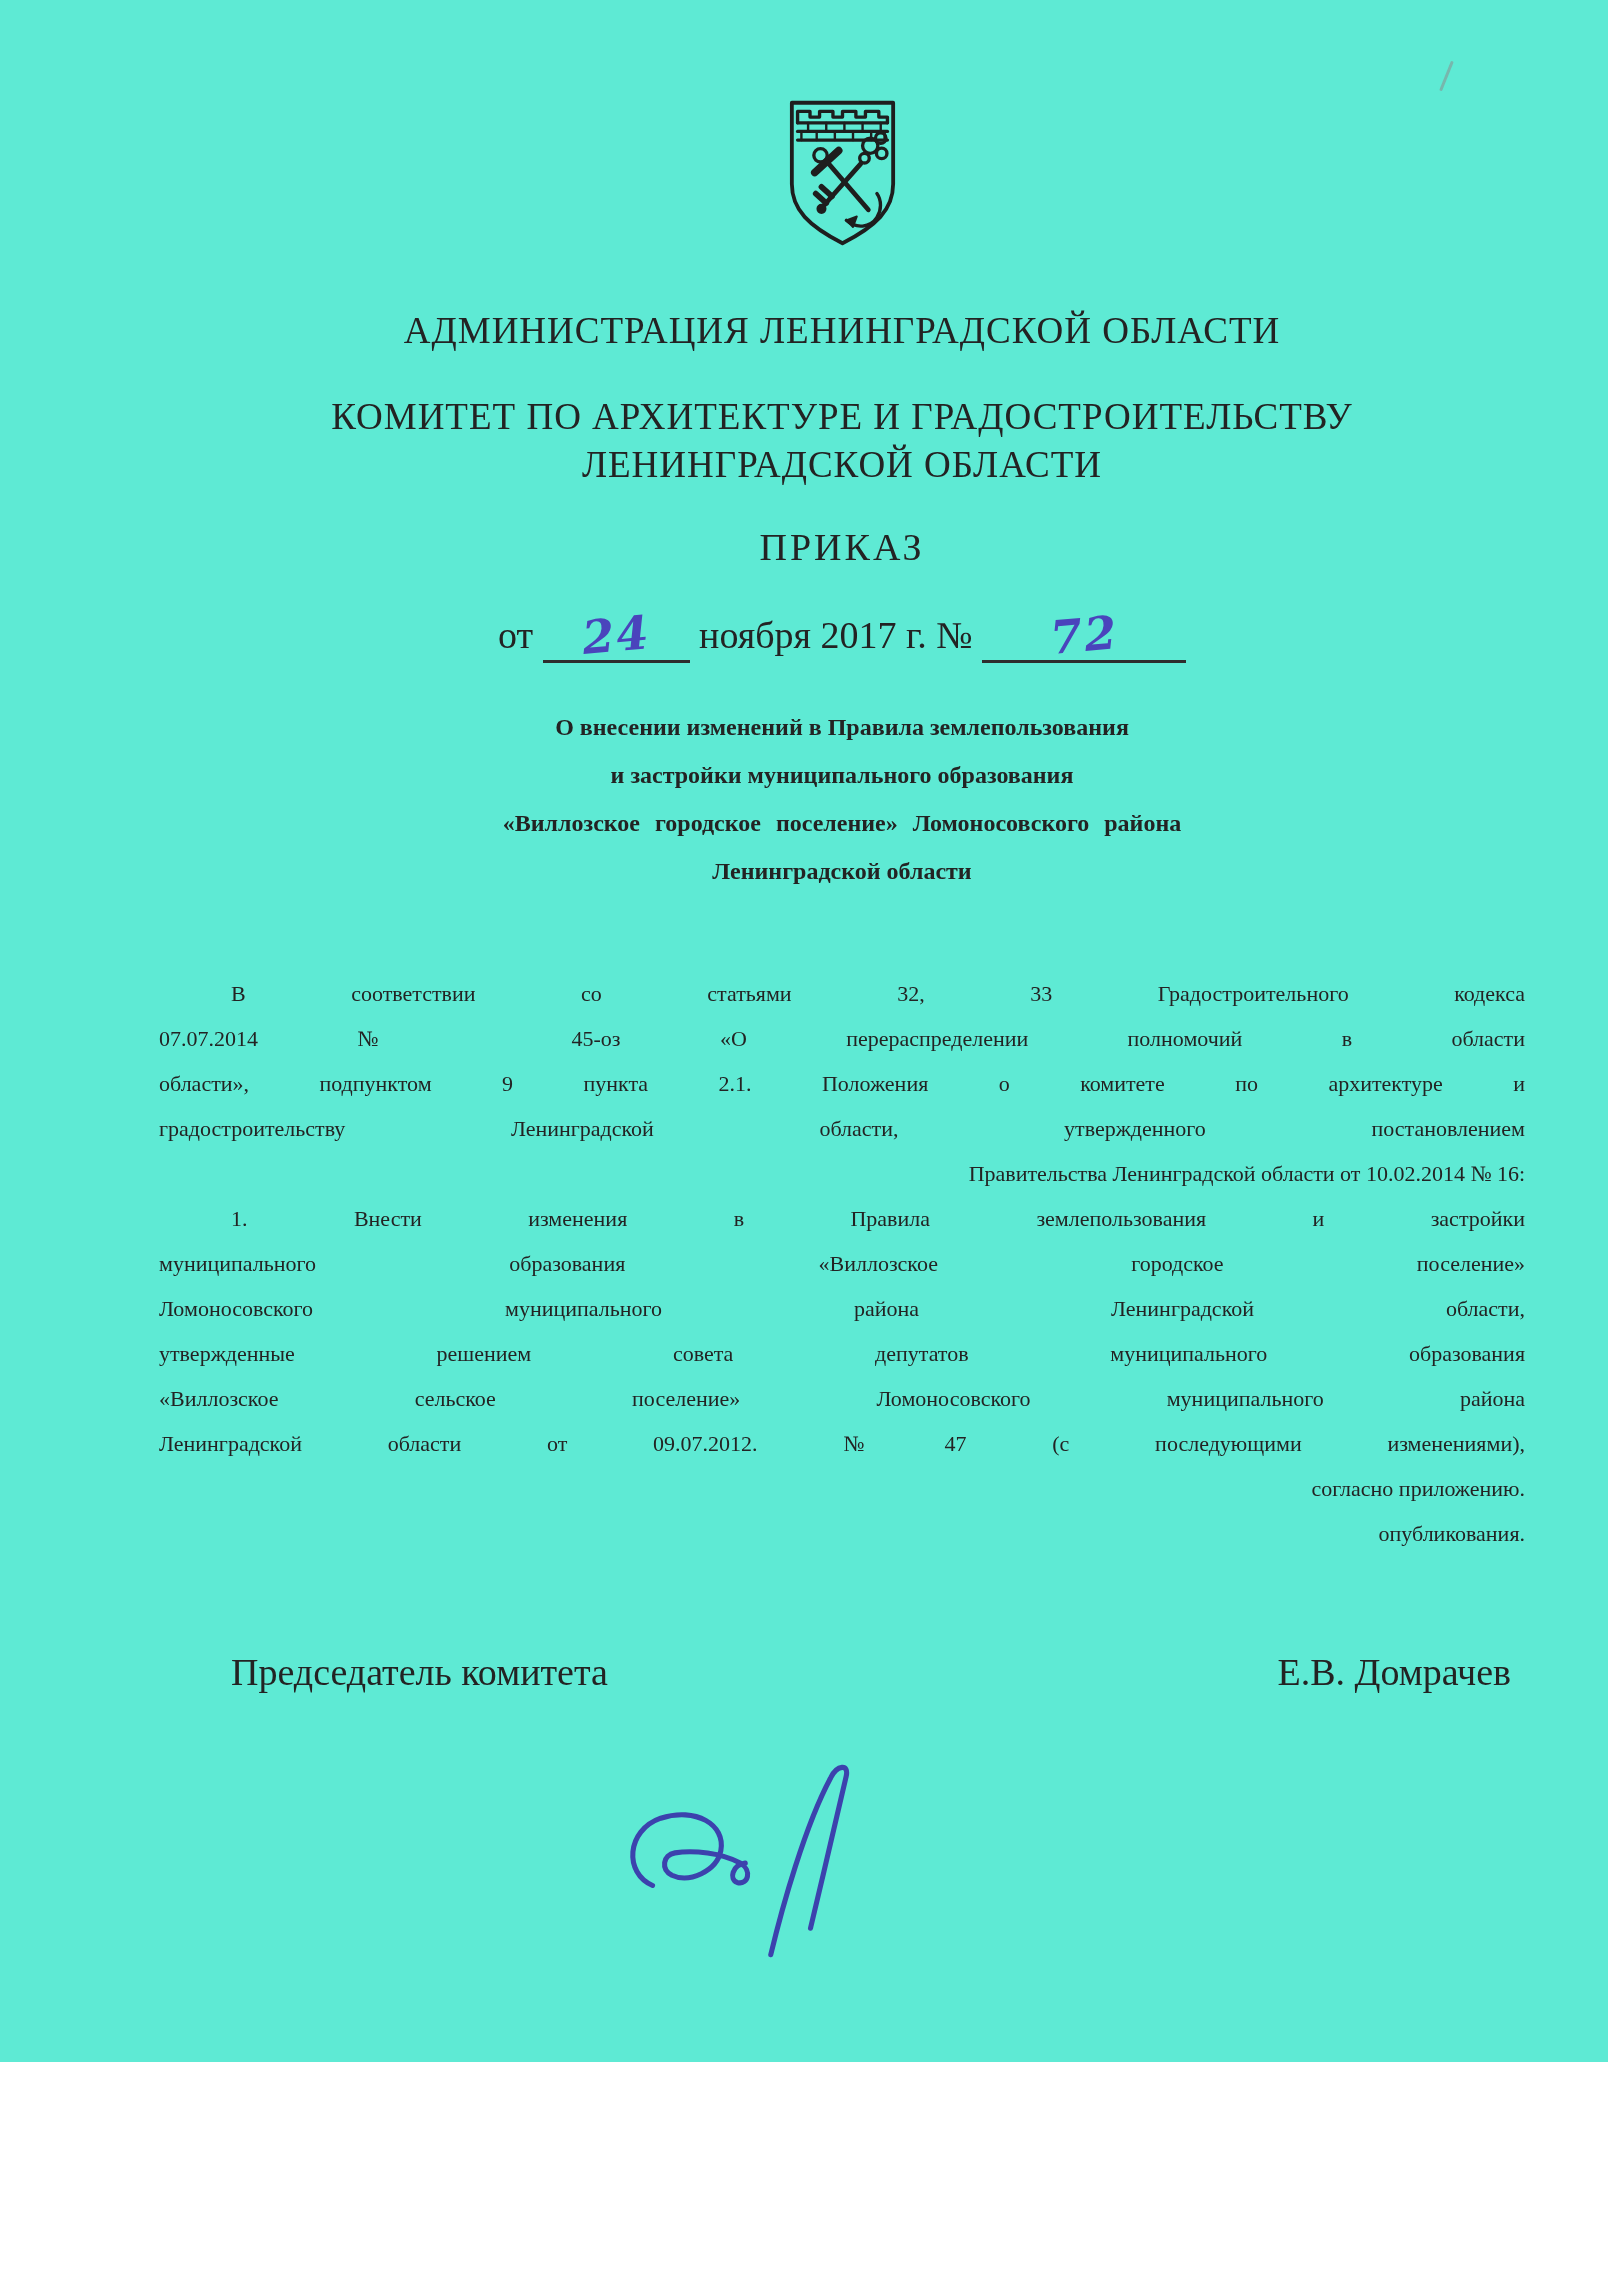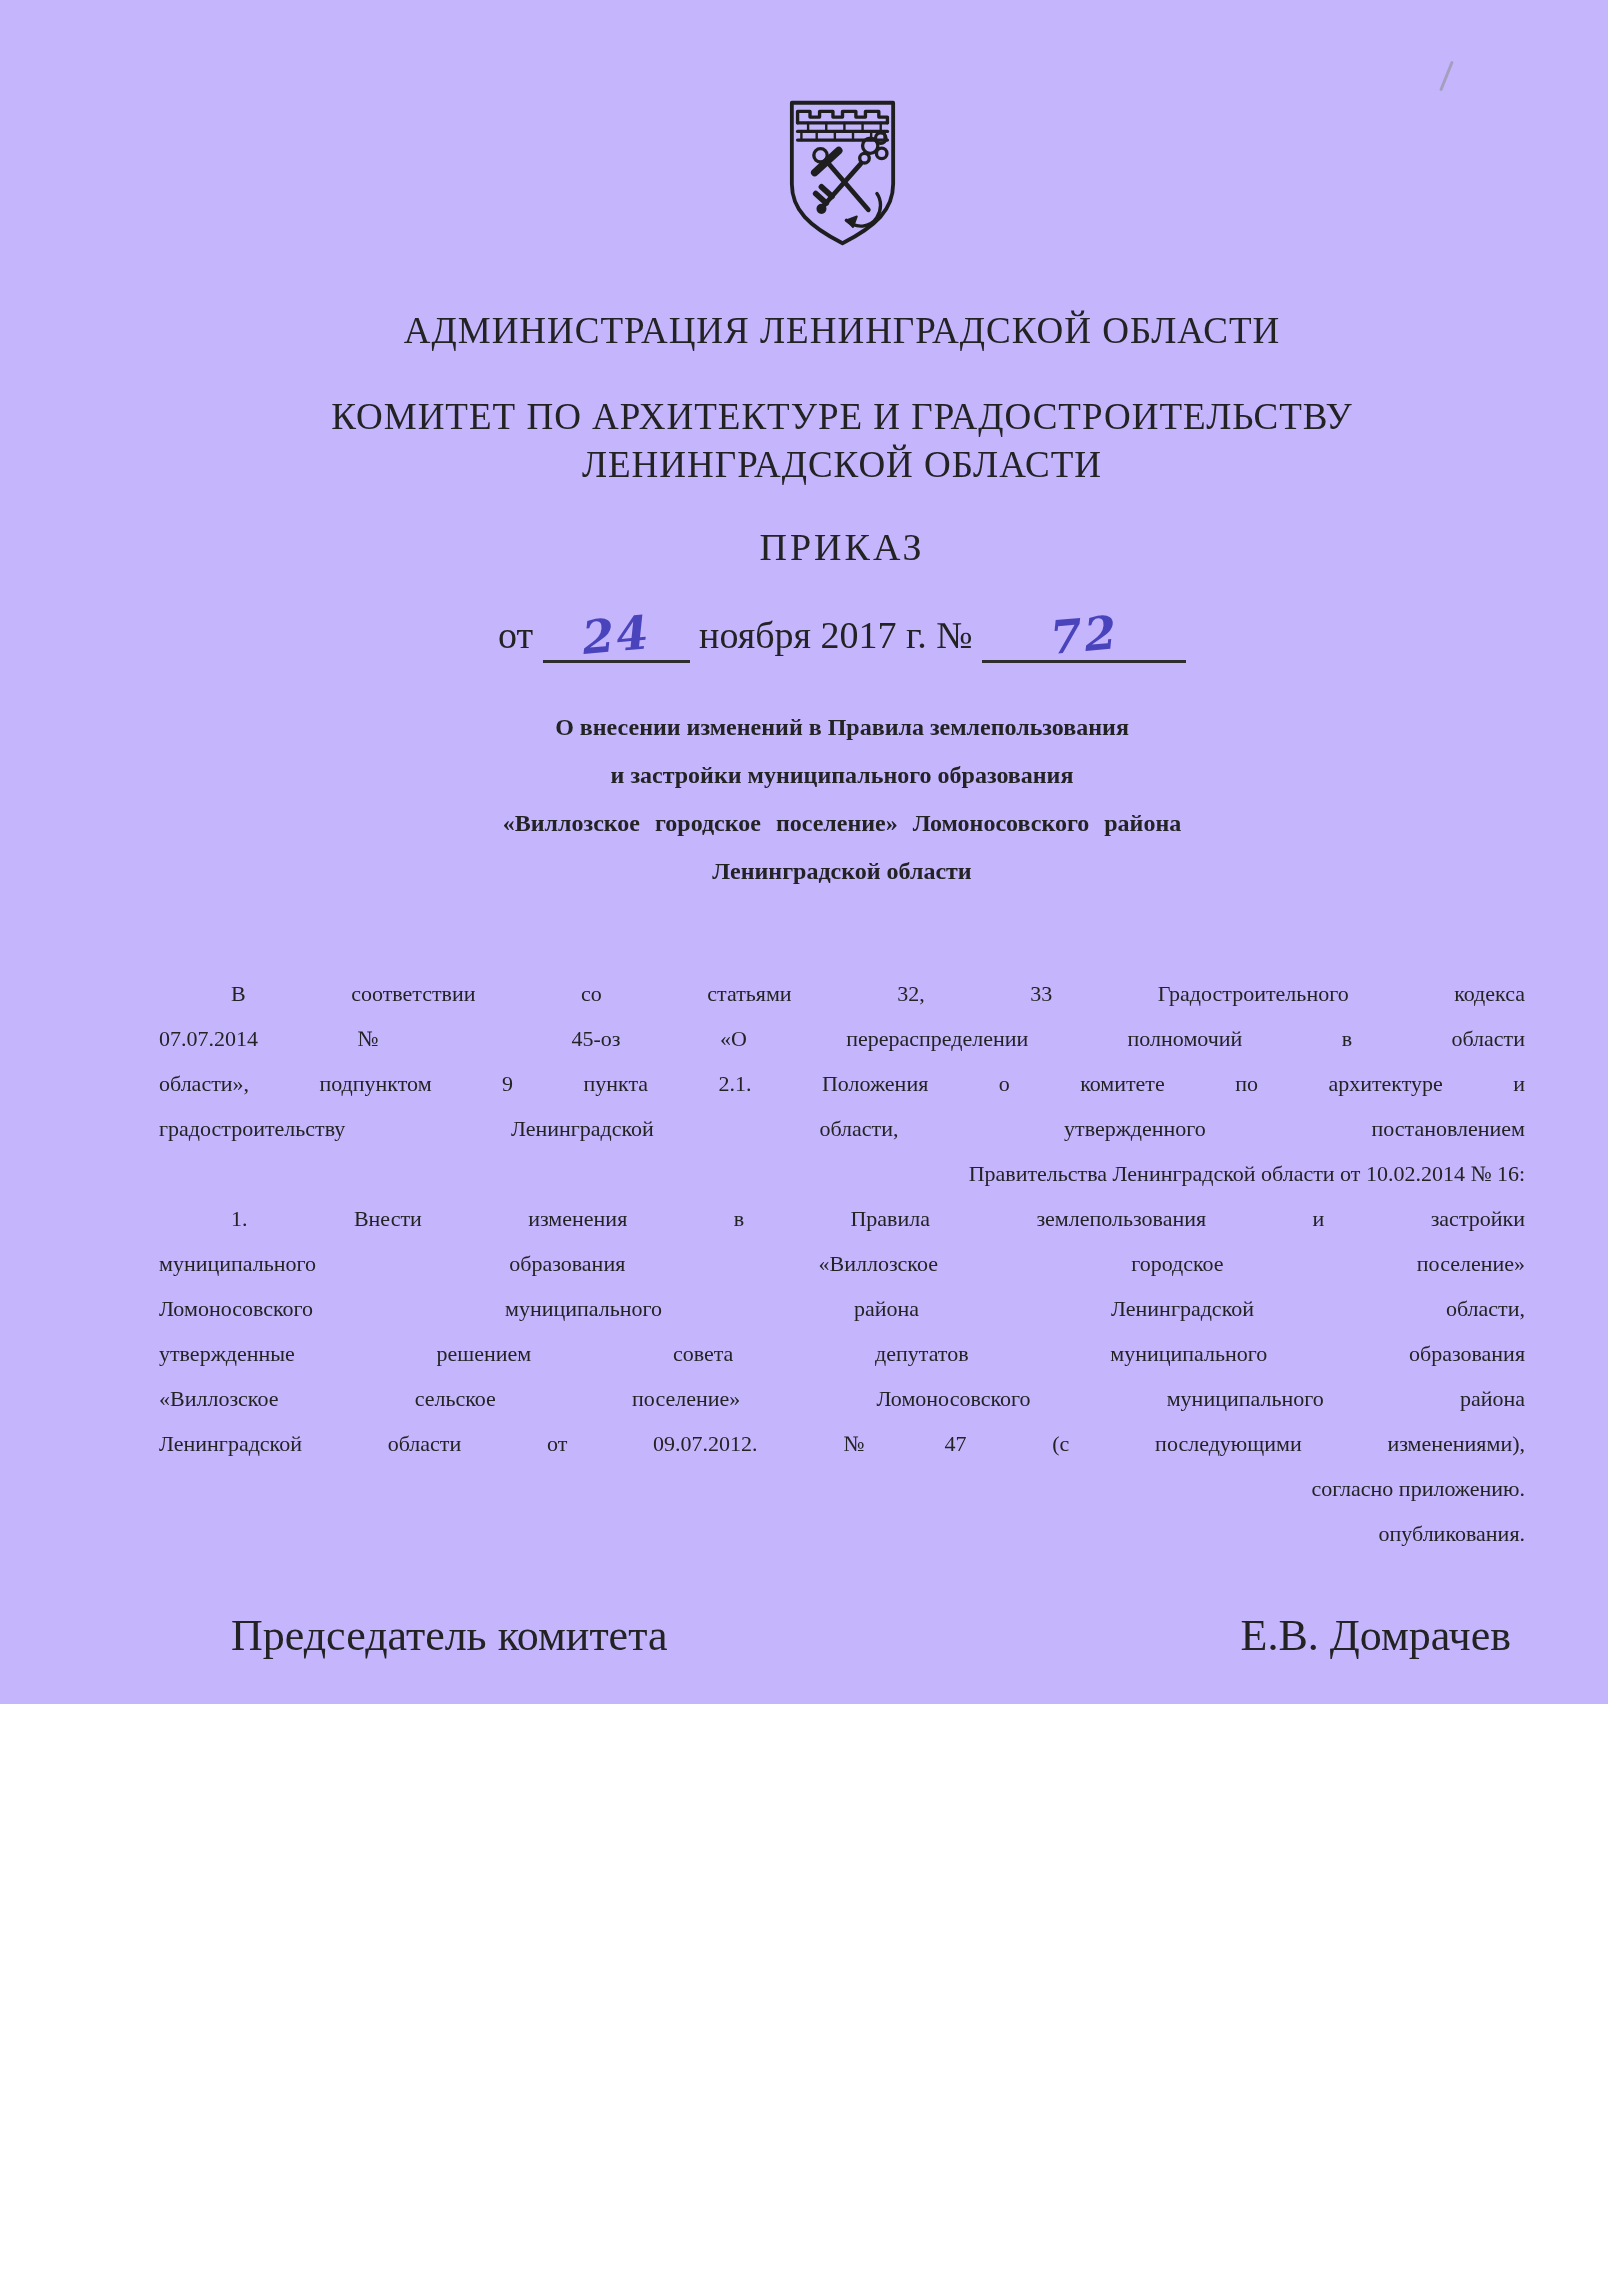--- a/index.html
+++ b/index.html
@@ -3,22 +3,22 @@
 <meta charset="utf-8">
 <style>
   :root{
     --text:#232323;
     --hand-ink:#4a44bc;
     --sign-ink:#3c42ad;
   }
   html,body{margin:0;padding:0;background:#ffffff;}
   .page{
     position:relative;
-    width:1609px;height:1704px;
-    background:#c4b5fd;
+    width:1609px;height:2062px;
+    background:#5eead4;
     font-family:"Liberation Serif","DejaVu Serif",serif;
     color:var(--text);
     overflow:hidden;
   }
   .content{padding:0 84px 0 159px;}
   .crest{display:block;margin:98px auto 0;transform:translateX(38px);}
   .org1{margin-top:60px;font-size:37px;line-height:44px;text-align:center;letter-spacing:1px;}
   .org2{margin-top:40px;font-size:37px;line-height:48px;text-align:center;letter-spacing:1px;}
   .doc-type{margin-top:36px;font-size:38px;line-height:44px;text-align:center;letter-spacing:3px;}
   .date-line{margin-top:38px;font-size:38px;line-height:56px;text-align:center;white-space:nowrap;}
@@ -30,21 +30,21 @@
     font-size:46px;color:var(--hand-ink);
     display:inline-block;transform:rotate(-5deg) translateY(3px);
     letter-spacing:2px;
   }
   .doc-title{margin-top:40px;font-weight:bold;font-size:24px;line-height:48px;text-align:center;}
   .doc-title .title-line:nth-child(3){word-spacing:9px;}
   .body-text{margin-top:76px;font-size:22px;line-height:45px;}
   .body-line{width:100%;text-align:right;}
   .body-line.just{text-align:justify;text-align-last:justify;}
   .body-line.indent{text-indent:72px;}
-  .sign-row{margin-top:58px;display:flex;align-items:flex-end;font-size:44px;line-height:44px;}
+  .sign-row{margin-top:94px;display:flex;align-items:flex-end;font-size:38px;line-height:44px;}
   .sign-pos{padding-left:72px;}
   .sign-name{margin-left:auto;padding-right:14px;}
   .signature-svg{position:absolute;left:615px;top:1753px;}
   .artifact-slash{
     position:absolute;left:1445px;top:60px;width:3px;height:32px;
     background:#8d8d8d;opacity:.55;transform:rotate(22deg);border-radius:2px;
   }
 </style>
 </head>
 <body>

